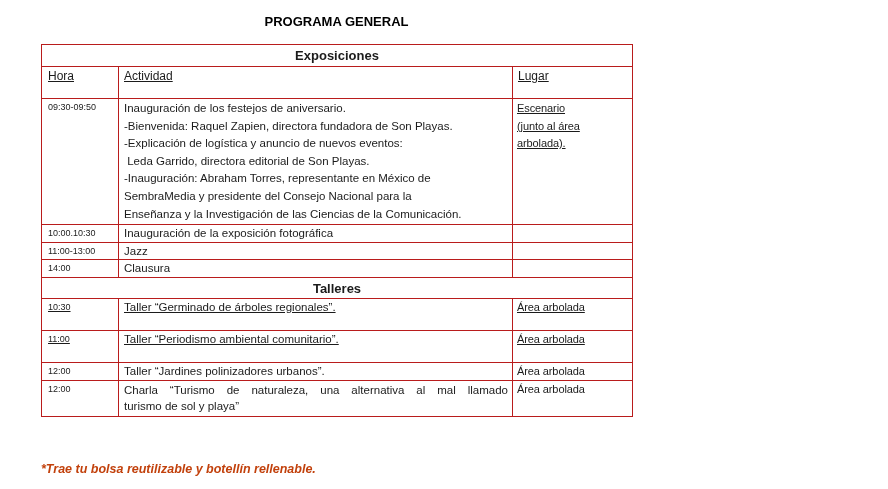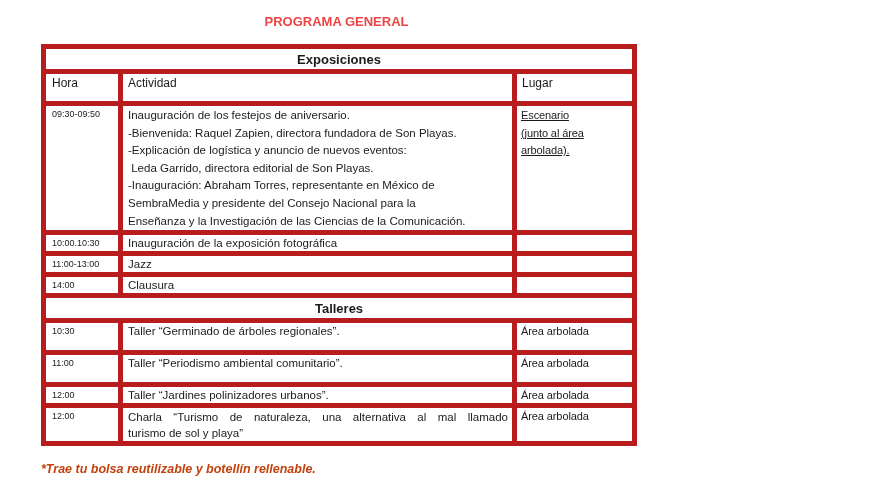--- a/index.html
+++ b/index.html
@@ -8,37 +8,37 @@
     background: #ffffff;
     font-family: "Liberation Sans", sans-serif;
     color: #1b1b1b;
     position: relative;
     overflow: hidden;
   }
   .title {
     position: absolute; left: 41px; top: 14px; width: 591px;
     text-align: center;
     font-size: 13px; font-weight: 700;
-    color: #ef4444;
+    color: #000000;
   }
   table.schedule {
     position: absolute; left: 41px; top: 44px; width: 591px;
     border-collapse: collapse; table-layout: fixed;
   }
   col.c-hora { width: 77px; }
   col.c-act  { width: 394px; }
   col.c-lug  { width: 120px; }
   td {
-    border: 5px solid #b91c1c;
+    border: 1px solid #b91c1c;
     vertical-align: top;
     padding: 0;
     overflow: hidden;
   }
   tr.h22  { height: 22px; }
-  tr.h19  { height: 32px; }
+  tr.h19  { height: 32px; text-decoration: underline; }
   tr.h18  { height: 18px; }
   tr.h17  { height: 17px; }
   tr.h67  { height: 67px; }
   tr.h126 { height: 126px; }
   tr.h36  { height: 36px; }
   .sec-h td {
     text-align: center; font-weight: 700; font-size: 13px;
     line-height: 19px; padding-top: 1px;
   }
   .col-h td {

